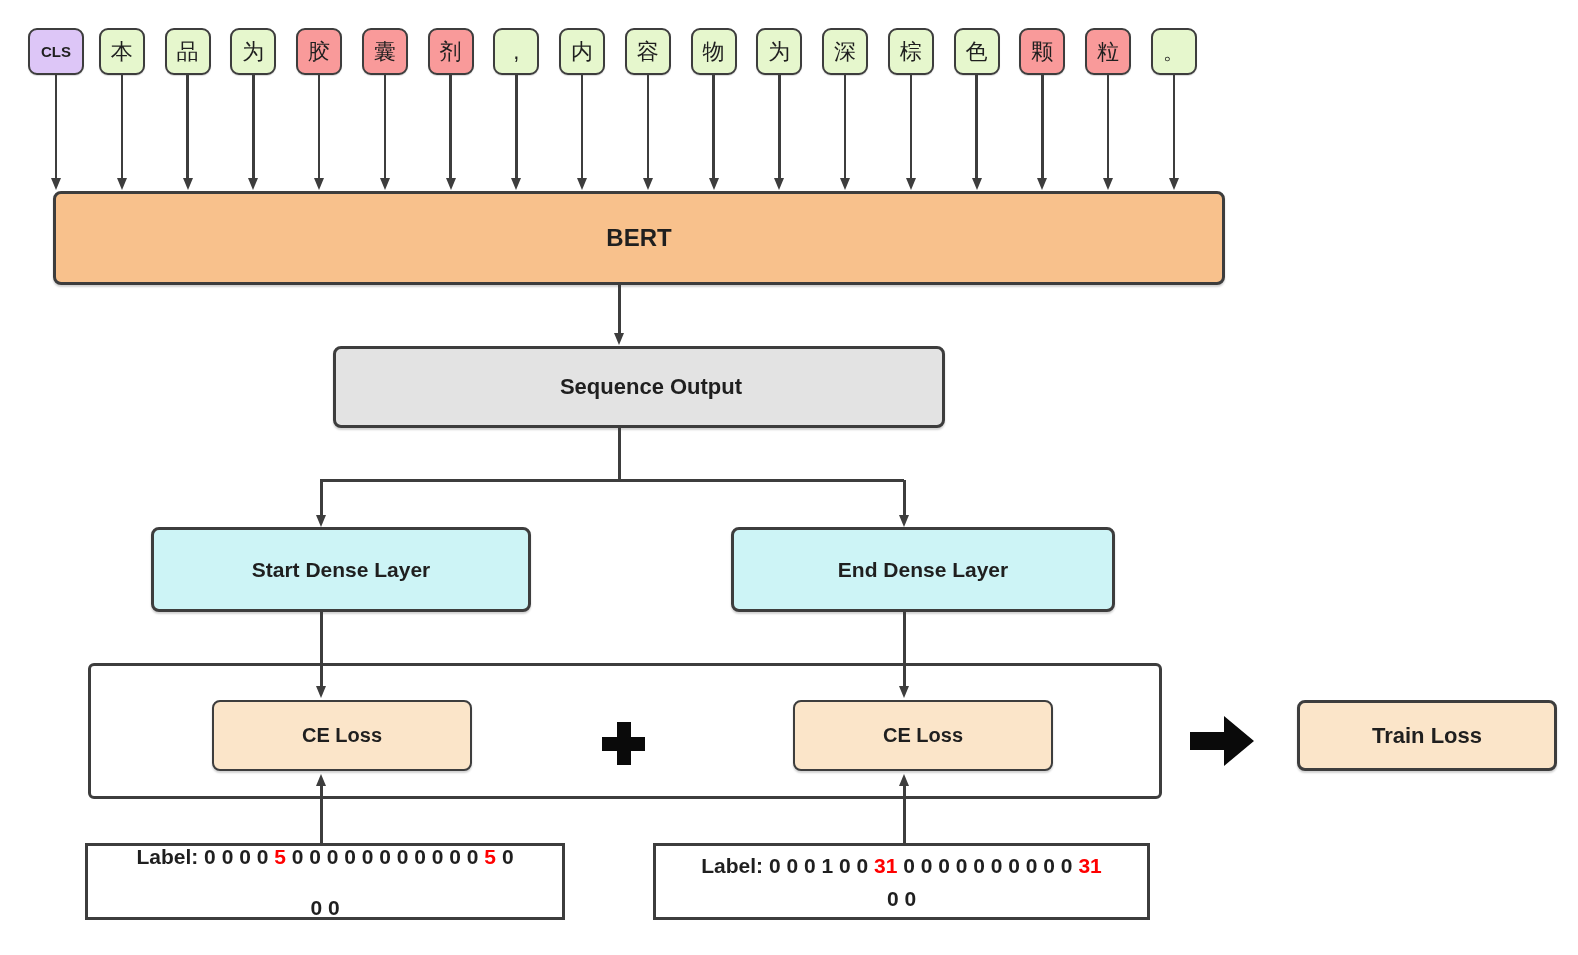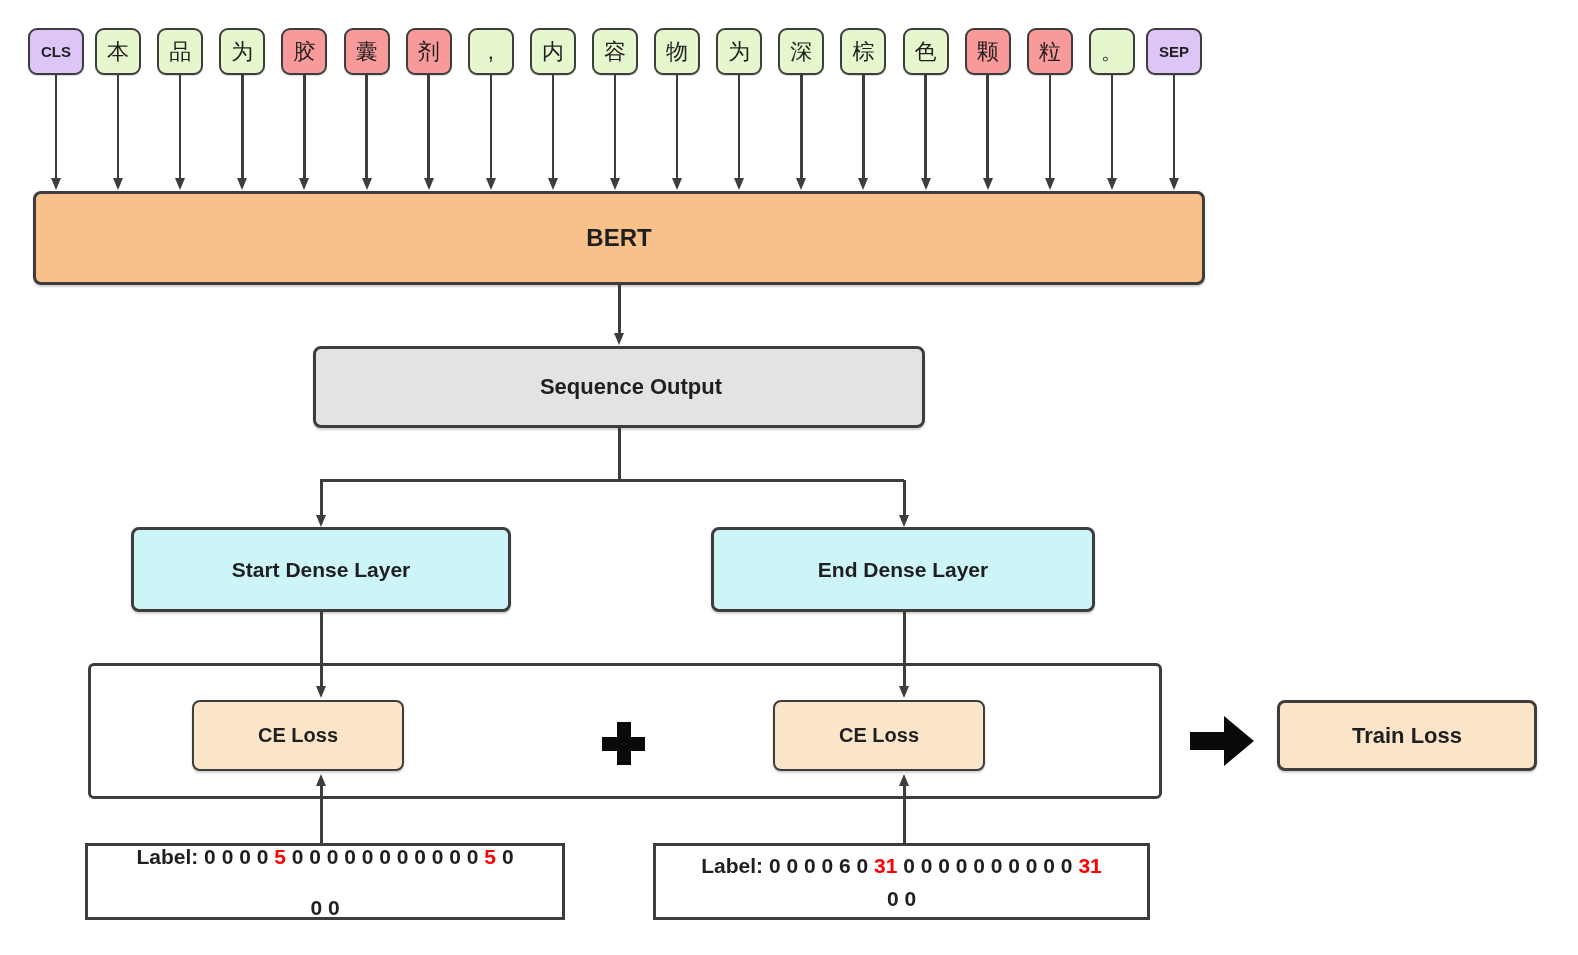--- a/index.html
+++ b/index.html
@@ -30,29 +30,29 @@
   .t-normal{width:46px;font-size:22px;font-weight:400;background:var(--normal-token);}
   .t-entity{width:46px;font-size:22px;font-weight:400;background:var(--entity-token);}
   .token-stem{flex:1;width:2.5px;background:var(--border);}
   .ah{width:0;height:0;border-left:5.5px solid transparent;border-right:5.5px solid transparent;}
   .ah-down{border-top:12px solid var(--border);}
   .ah-up{border-bottom:12px solid var(--border);}
 
   
   .box{position:absolute;display:flex;align-items:center;justify-content:center;
     border:3px solid var(--border);border-radius:8px;font-weight:700;
-    box-shadow:0 2px 2px rgba(0,0,0,.18);}
+    box-shadow:0 2px 2px rgba(0,0,0,.18);margin-left:20px;}
   .bert{left:33px;top:191px;width:1172px;height:94px;background:var(--bert);font-size:24px;}
   .seq-output{left:313px;top:346px;width:612px;height:82px;background:var(--sequence-output);font-size:22px;padding-left:24px;}
   .dense{background:var(--dense);font-size:21px;}
   .start-dense{left:131px;top:527px;width:380px;height:85px;}
   .end-dense{left:711px;top:527px;width:384px;height:85px;}
   .outer-box{position:absolute;left:88px;top:663px;width:1074px;height:136px;
     border:3px solid var(--border);border-radius:6px;background:transparent;}
-  .ce-loss{width:212px;height:71px;background:var(--loss);font-size:20px;border-width:2.5px;}
+  .ce-loss{width:260px;height:71px;background:var(--loss);font-size:20px;border-width:2.5px;}
   .ce-left{left:192px;top:700px;}
   .ce-right{left:773px;top:700px;}
   .train-loss{left:1277px;top:700px;width:260px;height:71px;background:var(--loss);font-size:22px;}
 
   
   .line{position:absolute;background:var(--border);}
   .vline{width:3px;}
   .hline{height:3px;}
   .abs{position:absolute;}
 
@@ -179,25 +179,20 @@
     <div class="token-stem"></div>
     <div class="ah ah-down"></div>
   </div>
 
   <div class="token-cell">
     <div class="token-box t-normal">。</div>
     <div class="token-stem"></div>
     <div class="ah ah-down"></div>
   </div>
 
-  <div class="token-cell">
-    <div class="token-box t-special">SEP</div>
-    <div class="token-stem"></div>
-    <div class="ah ah-down"></div>
-  </div>
 </div>
 
   <div class="box bert">
     <span>BERT</span>
   </div>
 
   <div class="line vline" style="left:617.5px;top:285px;height:49px;"></div>
   <div class="ah ah-down abs" style="left:613.5px;top:333px;"></div>
 
   <div class="box seq-output">
@@ -248,17 +243,17 @@
   <div class="ah ah-up abs" style="left:315.5px;top:774px;"></div>
   <div class="line vline" style="left:319.5px;top:785px;height:58px;"></div>
   <div class="ah ah-up abs" style="left:898.5px;top:774px;"></div>
   <div class="line vline" style="left:902.5px;top:785px;height:58px;"></div>
 
   <div class="label-box label-start">
     <div><span>Label: 0 0 0 0 </span><span class="red">5</span><span> 0 0 0 0 0 0 0 0 0 0 0 </span><span class="red">5</span><span> 0</span></div>
     <div>0 0</div>
   </div>
   <div class="label-box label-end">
-    <div><span>Label: 0 0 0 0 6 0 </span><span class="red">31</span><span> 0 0 0 0 0 0 0 0 0 0 </span><span class="red">31</span></div>
+    <div><span>Label: 0 0 0 1 0 0 </span><span class="red">31</span><span> 0 0 0 0 0 0 0 0 0 0 </span><span class="red">31</span></div>
     <div>0 0</div>
   </div>
 
 </div>
 
 </body></html>

